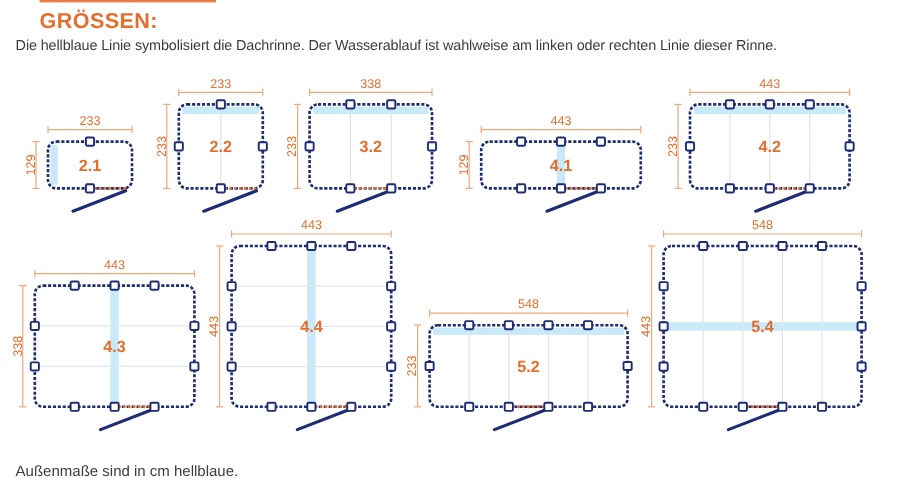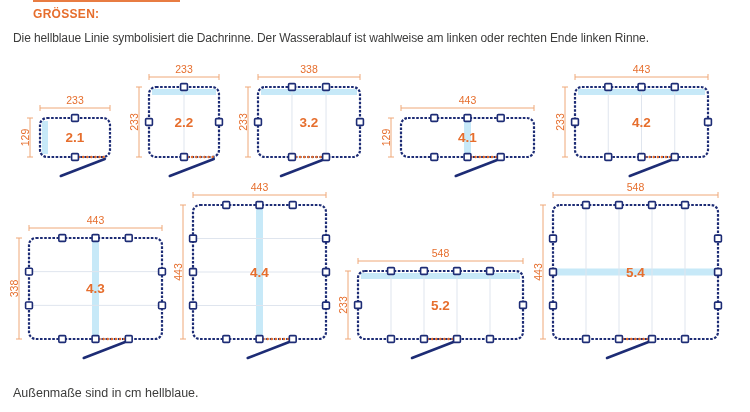--- a/index.html
+++ b/index.html
@@ -1,34 +1,34 @@
 <!DOCTYPE html>
 <html style="--accent: #E66E2D; --text: #3C3C3B; --bg: #FFFFFF;"><head>
 <meta charset="utf-8">
 <style>
   html,body{margin:0;padding:0;background:#fff;}
   .canvas{position:relative;width:750px;height:412px;background:var(--bg,#fff);
           font-family:"Liberation Sans",sans-serif;overflow:hidden;}
   .top-sliver{position:absolute;left:33px;top:0;width:147px;height:2px;
               background:var(--accent);opacity:.9;}
-  .title{position:absolute;left:33px;top:7px;font-size:12px;font-weight:bold;
+  .title{position:absolute;left:33px;top:7px;font-size:18px;font-weight:bold;
          color:var(--accent);letter-spacing:.3px;}
   .subtitle{position:absolute;left:13px;top:31px;font-size:12px;color:var(--text);
             white-space:nowrap;letter-spacing:-0.1px;}
   .footer{position:absolute;left:13px;top:386px;font-size:12.5px;color:var(--text);}
   #diagrams{position:absolute;left:0;top:0;width:750px;height:412px;}
   #diagrams svg{position:absolute;overflow:visible;}
 </style>
 </head>
 <body>
 
 <div class="canvas">
   <div class="top-sliver"></div>
   <div class="title">GRÖSSEN:</div>
-  <div class="subtitle">Die hellblaue Linie symbolisiert die Dachrinne. Der Wasserablauf ist wahlweise am linken oder rechten Ende linken Rinne.</div>
+  <div class="subtitle">Die hellblaue Linie symbolisiert die Dachrinne. Der Wasserablauf ist wahlweise am linken oder rechten Linie dieser Rinne.</div>
   <div id="diagrams">
       <svg viewBox="0 0 114 97" width="114" height="97" style="left: 10px; top: 90px;">
         <rect x="32" y="31" width="6" height="33" fill="#C7E9F8"></rect>
         <rect x="30" y="28" width="70" height="39" rx="7" fill="none" stroke="#1D2C75" stroke-width="2.2" stroke-dasharray="2.6 1.5"></rect>
         <line x1="69" y1="67" x2="93.8" y2="67" stroke="#E66E2D" stroke-width="2.4" stroke-dasharray="0.1 4" stroke-linecap="round"></line>
         <line x1="94.8" y1="69" x2="50.8" y2="86" stroke="#1D2C75" stroke-width="2.6" stroke-linecap="round"></line>
         <line x1="30" y1="18" x2="100" y2="18" stroke="#EFA878" stroke-width="1"></line>
         <line x1="30" y1="15" x2="30" y2="21" stroke="#EFA878" stroke-width="1"></line>
         <line x1="100" y1="15" x2="100" y2="21" stroke="#EFA878" stroke-width="1"></line>
         <text x="65" y="14" text-anchor="middle" fill="#E66E2D" font-size="10.5" font-family="&quot;Liberation Sans&quot;, sans-serif">233</text>

